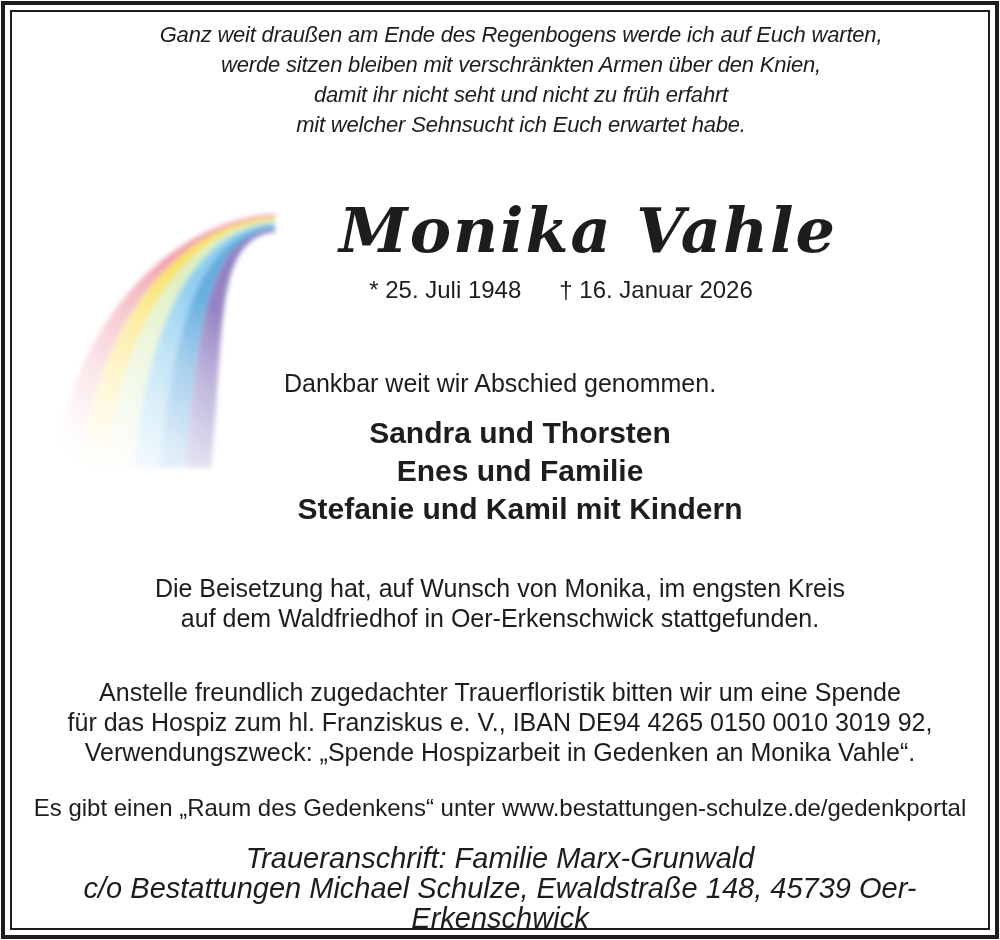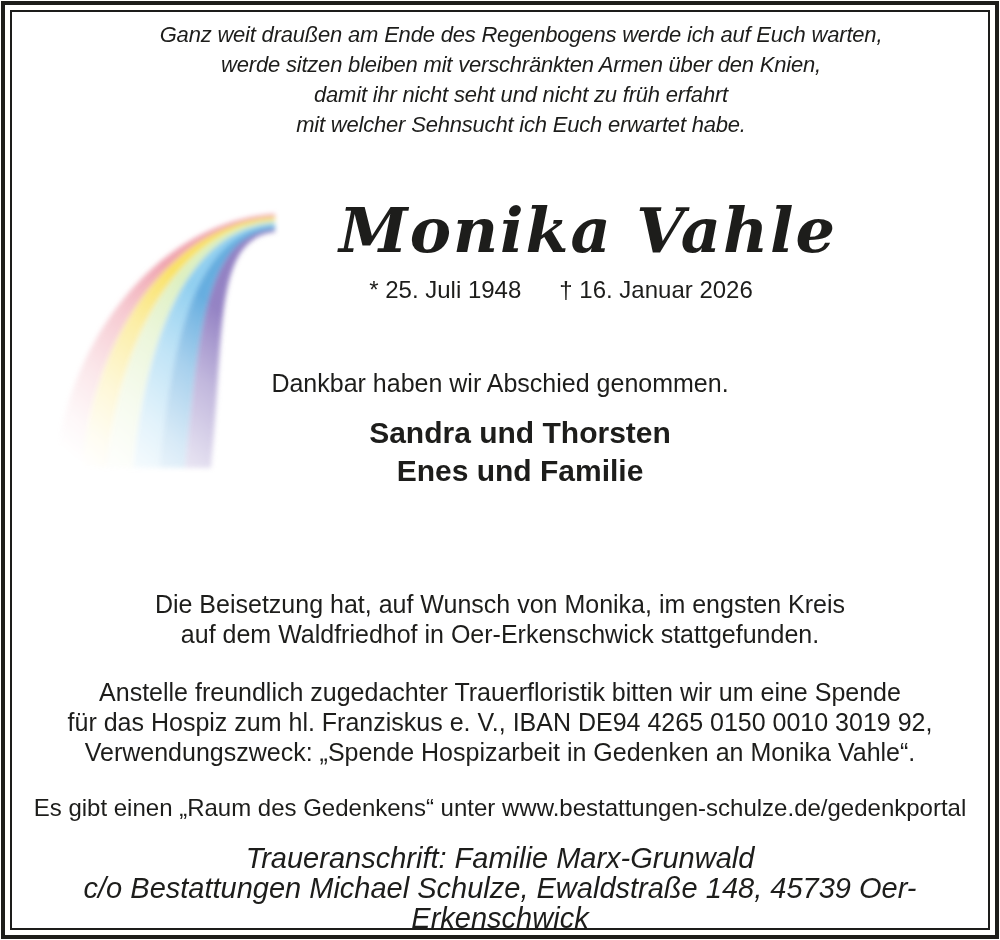--- a/index.html
+++ b/index.html
@@ -21,21 +21,21 @@
     font-family:"DejaVu Serif","Liberation Serif",serif;
     font-style:italic;font-weight:700;
     font-size:62px;line-height:70px;letter-spacing:2px;
     margin:0;
   }
   .dates{top:275px;left:122px;font-size:24px;line-height:30px;}
   .dates .date-part{white-space:nowrap;}
   .dates .date-gap{display:inline-block;width:38px;}
   .farewell{top:368px;font-size:25px;line-height:30px;}
   .mourners{top:414px;font-weight:700;font-size:30px;line-height:38px;margin-left:40px;}
-  .burial{top:589px;font-size:25px;line-height:30px;}
+  .burial{top:573px;font-size:25px;line-height:30px;}
   .donation{top:677px;font-size:25px;line-height:30px;}
   .memorial{top:793px;font-size:24px;line-height:30px;}
   .address{top:843px;font-style:italic;font-size:29px;line-height:30px;}
 </style>
 </head>
 <body>
 
 <div class="page">
 
   <div class="frame-outer"></div>
@@ -76,25 +76,26 @@
     <div>damit ihr nicht seht und nicht zu früh erfahrt</div>
     <div>mit welcher Sehnsucht ich Euch erwartet habe.</div>
   </div>
 
   <h1 class="abs name">Monika Vahle</h1>
 
   <div class="abs dates">
     <span class="date-part"><span>*</span>&nbsp;<span>25. Juli 1948</span></span><span class="date-gap"></span><span class="date-part"><span>†</span>&nbsp;<span>16. Januar 2026</span></span>
   </div>
 
-  <div class="abs farewell">Dankbar haben wir Abschied genommen.</div>
+  <div class="abs farewell">Dankbar weit wir Abschied genommen.</div>
 
   <div class="abs mourners">
     <div>Sandra und Thorsten</div>
     <div>Enes und Familie</div>
+    <div>Stefanie und Kamil mit Kindern</div>
   </div>
 
   <div class="abs burial">
     <div>Die Beisetzung hat, auf Wunsch von Monika, im engsten Kreis</div>
     <div>auf dem Waldfriedhof in Oer-Erkenschwick stattgefunden.</div>
   </div>
 
   <div class="abs donation">
     <div>Anstelle freundlich zugedachter Trauerfloristik bitten wir um eine Spende</div>
     <div>für das Hospiz zum hl. Franziskus e. V., IBAN DE94 4265 0150 0010 3019 92,</div>

